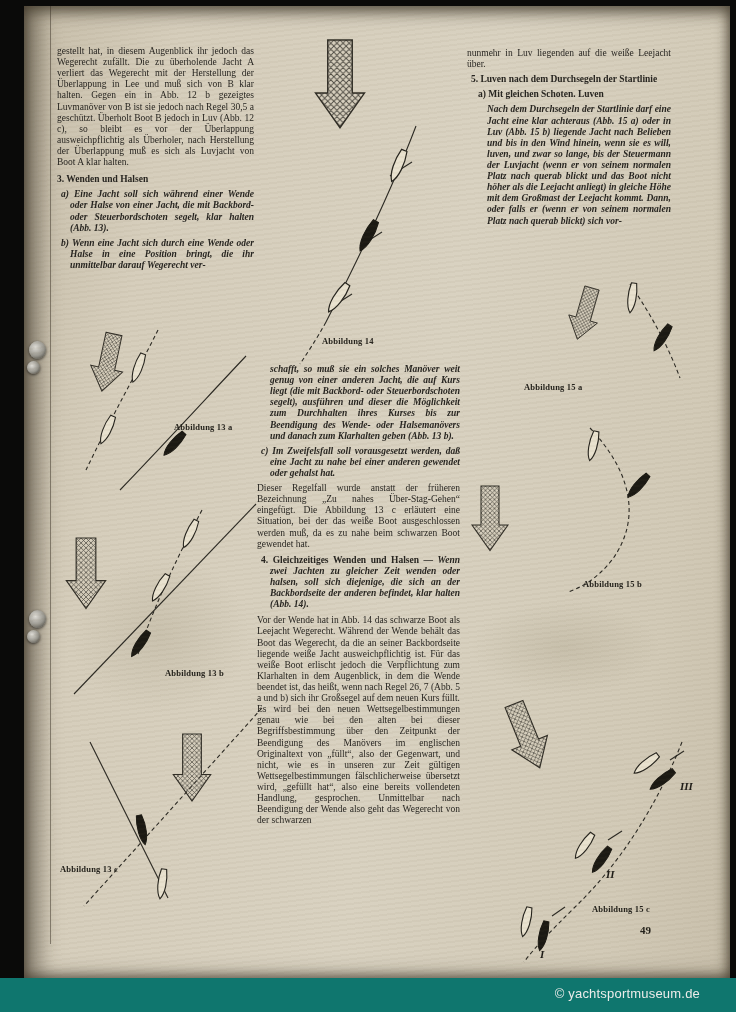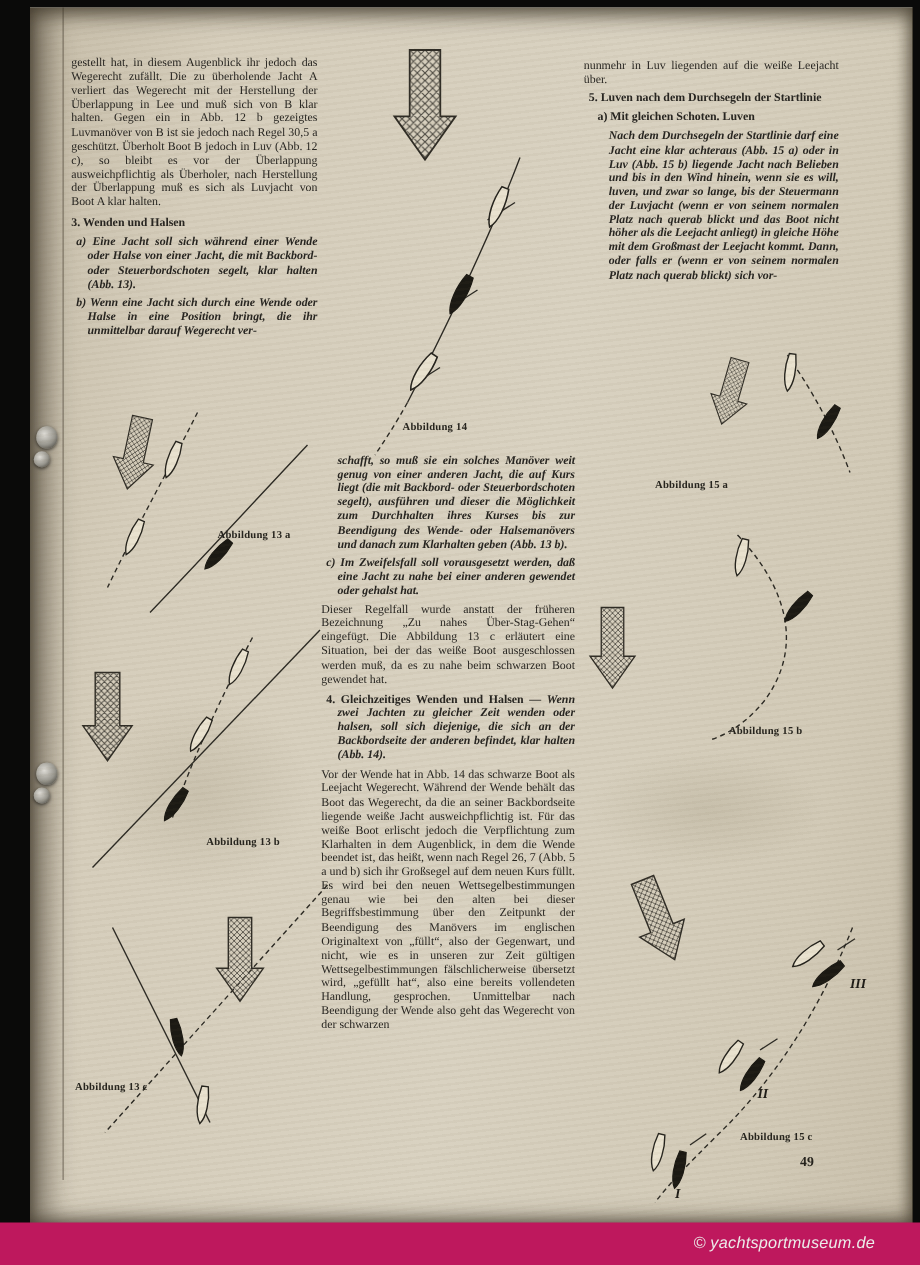--- a/index.html
+++ b/index.html
@@ -26,21 +26,21 @@
   .col{position:absolute;color:#262420;font-size:9.5px;line-height:1.17;text-align:justify;}
   .col p{margin:0 0 4px 0;}
   .b{font-weight:bold;}
   .bi{font-weight:bold;font-style:italic;}
   .hang{padding-left:13px;text-indent:-9px;}
   .ind{padding-left:13px;}
   .fig{position:absolute;}
   .fig svg{position:absolute;left:0;top:0;}
   .cap{position:absolute;font-size:8.5px;font-weight:bold;color:#25231d;letter-spacing:.2px;white-space:nowrap;}
   .pageno{position:absolute;font-size:11px;font-weight:bold;color:#24221c;}
-  .bottombar{position:absolute;left:0;top:978px;width:736px;height:34px;background:#be185d;font-style:italic;}
+  .bottombar{position:absolute;left:0;top:978px;width:736px;height:34px;background:#0f766e;}
   .watermark{position:absolute;right:36px;top:8px;color:#ececea;font-family:"Liberation Sans", sans-serif;
     font-size:13px;letter-spacing:.2px;}
   
   .boatW{fill:#e9e2cf;stroke:#25231d;stroke-width:1.1;}
   .boatB{fill:#1b1913;stroke:#1b1913;stroke-width:1;}
   .cl{fill:none;stroke:#2b2923;stroke-width:1.1;}
   .cd{fill:none;stroke:#2b2923;stroke-width:1.1;stroke-dasharray:4 3;}
   .ar{fill:url(#xh);stroke:#2f2c25;stroke-width:1.4;}
   .lbl{font-family:"Liberation Serif",serif;font-style:italic;font-weight:bold;font-size:11px;fill:#1e1c17;}
 </style>

